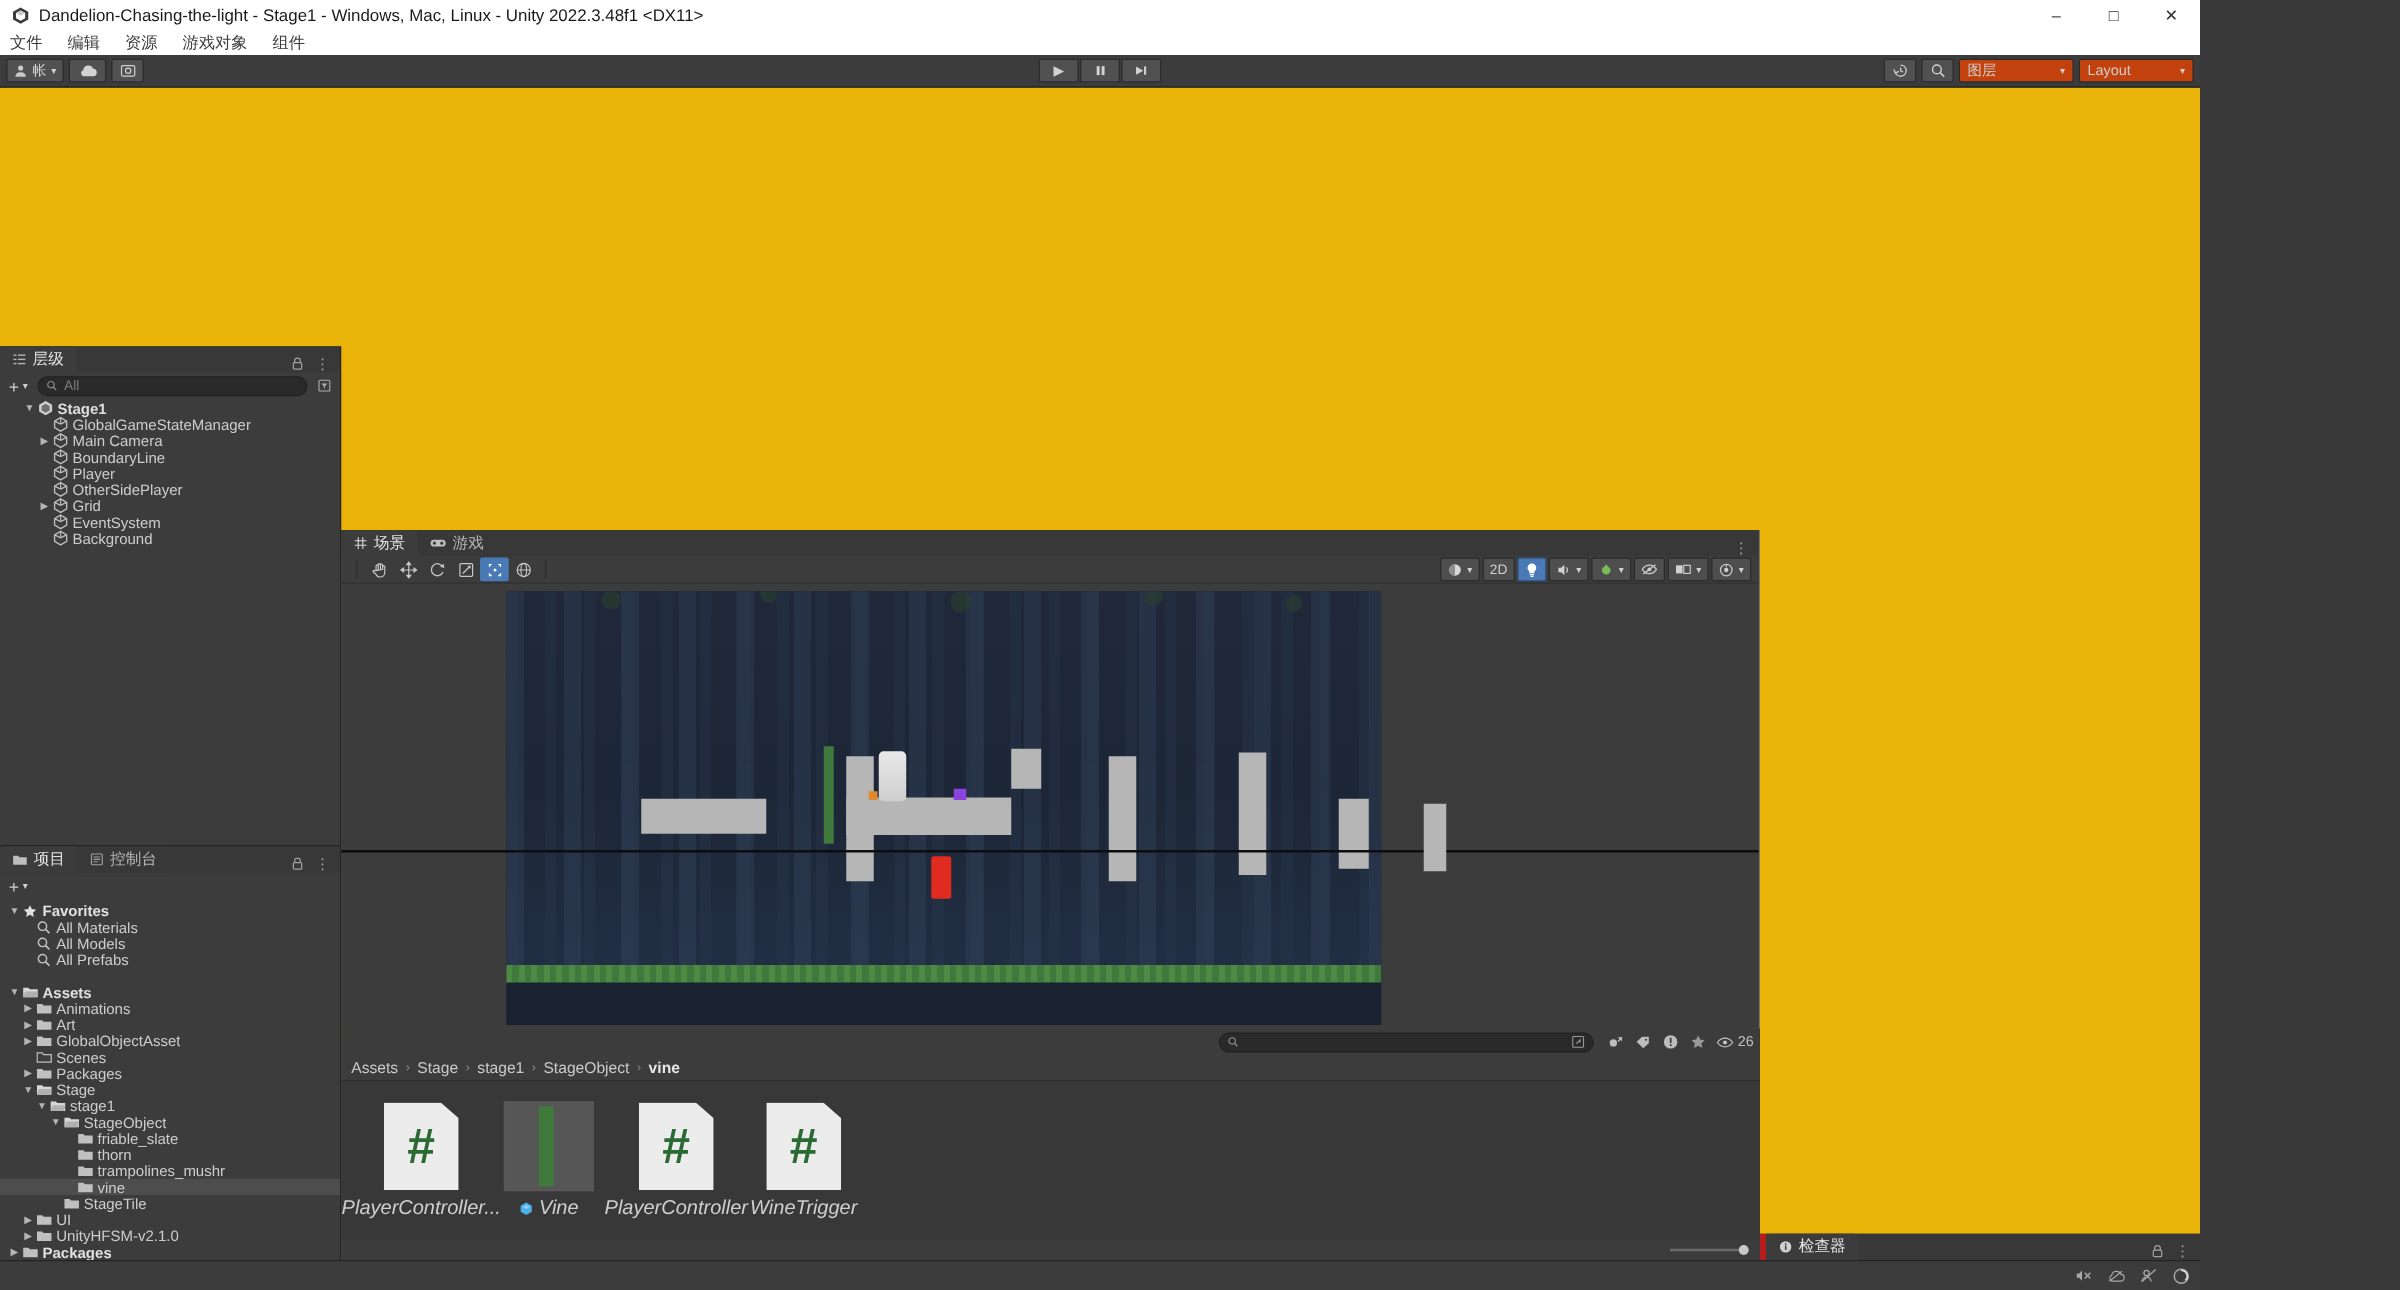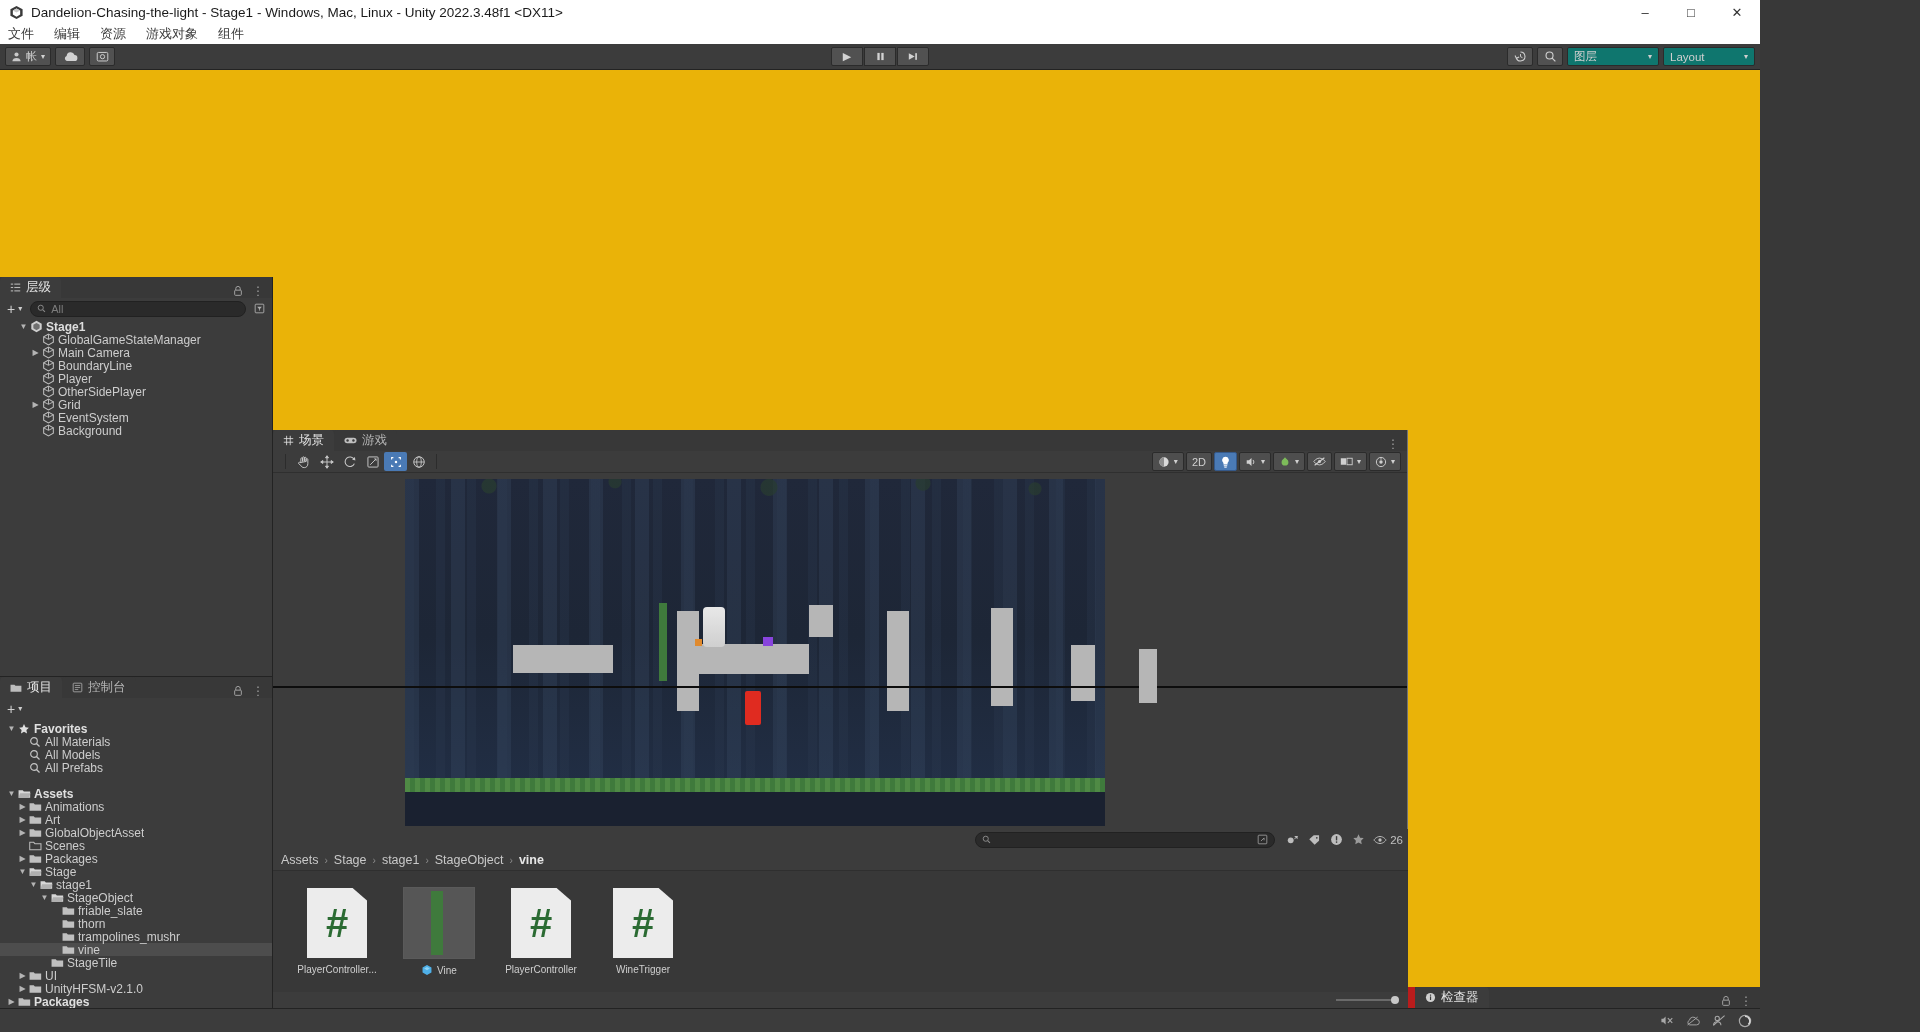--- a/index.html
+++ b/index.html
@@ -29,21 +29,21 @@
             align-items:center; padding:0 5px; flex:0 0 26px; position:relative;}
   .tbtn{ height:19px; background:#515151; border:1px solid #2b2b2b; border-radius:2px;
          display:flex; align-items:center; justify-content:center; color:#d2d2d2; margin-right:4px;
          padding:0 5px; font-size:11px; }
   .playgroup{ position:absolute; left:50%; transform:translateX(-50%); display:flex; gap:1px; }
   .playbtn{ width:32px; height:19px; background:#515151; border:1px solid #2b2b2b;
             display:flex; align-items:center; justify-content:center; color:#d2d2d2; font-size:11px;}
   .playbtn:first-child{ border-radius:2px 0 0 2px;}
   .playbtn:last-child{ border-radius:0 2px 2px 0;}
   .tbright{ margin-left:auto; display:flex; align-items:center; gap:4px; }
-  .dd{ height:19px; background:#0f766e; border:1px solid #2b2b2b; border-radius:2px; display:flex;
+  .dd{ height:19px; background:#c2410c; border:1px solid #2b2b2b; border-radius:2px; display:flex;
        align-items:center; padding:0 6px; font-size:11.5px; color:#cfcfcf; gap:6px;}
   .dd .arr{ font-size:8px; }
 
   
   .main{ flex:1; display:flex; min-height:0; background:#eab308;align-items:flex-end; }
 
   
   .panel{ display:flex; flex-direction:column; background:#383838; min-height:0;}
   .ptabs{ height:21px; background:#383838; display:flex; align-items:flex-end; position:relative; flex:0 0 21px;}
   .ptab{ height:21px; padding:0 10px; display:flex; align-items:center; gap:5px; font-size:12.5px;
@@ -114,29 +114,29 @@
   .grid{ flex:1; background:#383838; padding:16px 20px; display:flex; gap:14px; align-items:flex-start;}
   .gitem{ width:88px; display:flex; flex-direction:column; align-items:center; gap:5px;}
   .gthumb{ width:72px; height:72px; display:flex; align-items:center; justify-content:center; position:relative;}
   .gthumb.selbg{ background:#5a5a5a;}
   .csfile{ width:60px; height:70px; background:#ececec; position:relative;
            clip-path: polygon(0 0, 76% 0, 100% 18%, 100% 100%, 0 100%);
            display:flex; align-items:center; justify-content:center;}
   .csfile .hash{ color:#2b6b33; font-size:40px; font-weight:bold; line-height:1; font-family:"Liberation Sans",sans-serif;}
   .vineimg{ width:70px; height:70px; background:#565656; position:relative; }
   .vineimg .v{ position:absolute; left:38%; top:4%; width:18%; height:92%; background:#3f7a3c;}
-  .glabel{ font-size:10px; color:#cfcfcf; display:flex; align-items:center; gap:4px; white-space:nowrap;}
+  .glabel{ font-size:16px; color:#cfcfcf; display:flex; align-items:center; gap:4px; white-space:nowrap;font-style:italic;}
   .gridbar{ height:16px; background:#3c3c3c; display:flex; align-items:center; justify-content:flex-end;
             padding-right:12px; flex:0 0 16px;}
   .slider{ width:60px; height:2px; background:#6a6a6a; position:relative;}
   .slider .knob{ position:absolute; right:-3px; top:-3px; width:8px; height:8px; border-radius:50%; background:#c8c8c8;}
 
   
   .insp{ width:352px; flex:0 0 352px; background:#383838; display:flex; flex-direction:column;
-         border-left:7px solid #b91c1c;}
+         border-left:5px solid #b91c1c;}
   .inspbody{ flex:1; background:#383838;}
 
   
   .status{ height:24px; background:#3c3c3c; border-top:1px solid #232323; display:flex; align-items:center;
            padding:0 8px; flex:0 0 24px; font-size:11.5px; color:#b8b8b8;}
   .stright{ margin-left:auto; display:flex; align-items:center; gap:12px;}
   .sicon{ width:14px; height:14px; display:flex; align-items:center; justify-content:center; color:#a8a8a8;}
 
   svg{ display:block; }
 </style>

